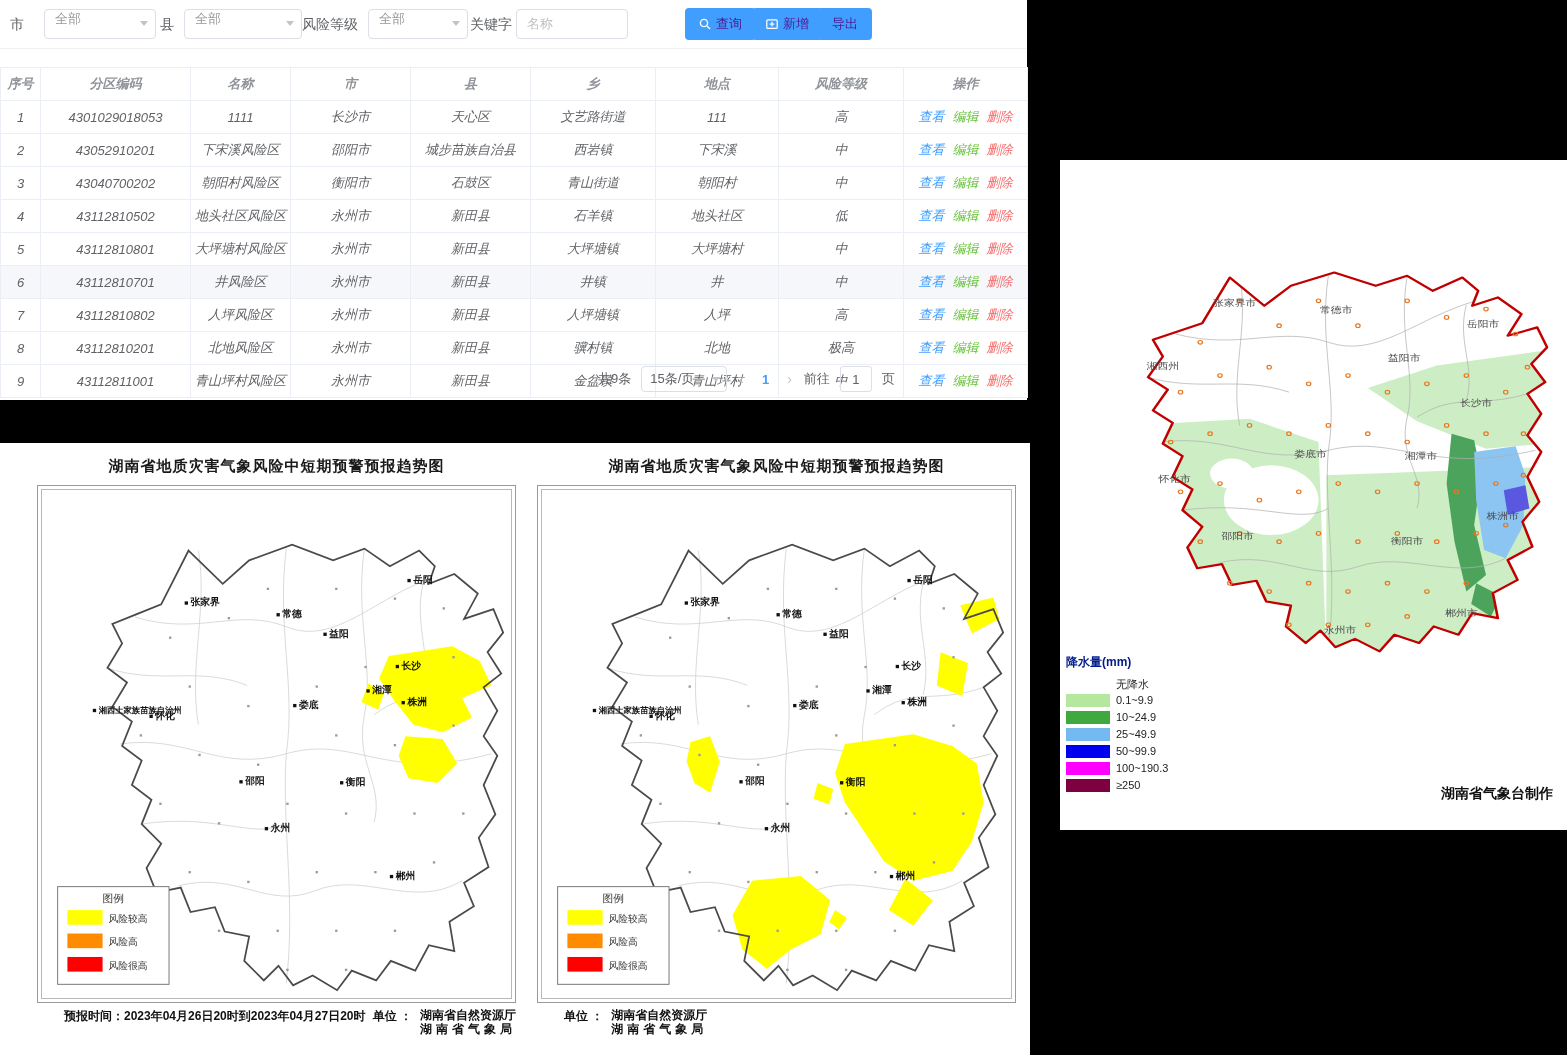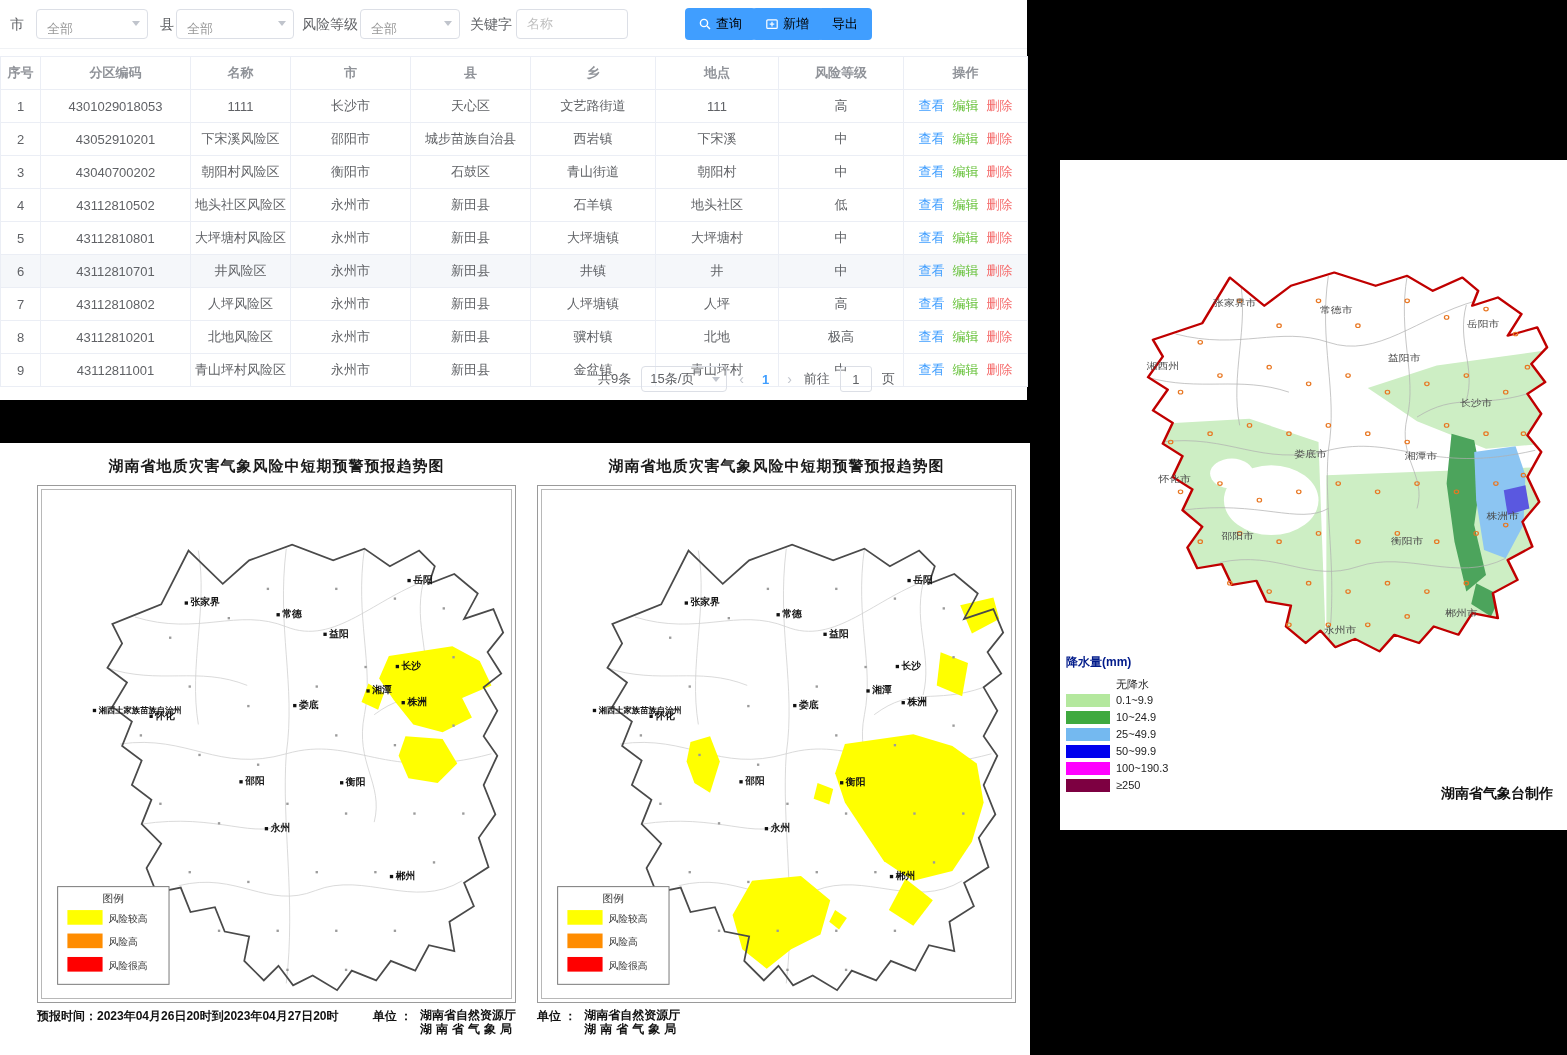--- a/index.html
+++ b/index.html
@@ -7,32 +7,32 @@
     width:1567px;height:1055px;position:relative;background:#000;
     font-family:"Liberation Sans","DejaVu Sans",sans-serif;
     -webkit-font-smoothing:antialiased;overflow:hidden;
   }
   .panel{position:absolute;background:#fff;}
   
   #panel-table{left:0;top:0;width:1027px;height:400px;}
   .filter-row{position:relative;height:48px;border-bottom:1px solid #f0f2f5;}
   .f-label{position:absolute;top:16px;font-size:14px;color:#606266;}
   .sel{position:absolute;top:9px;height:30px;border:1px solid #dcdfe6;border-radius:4px;
-       background:#fff;font-size:13px;color:#999;display:flex;align-items:flex-end;
-       padding:0 22px 0 10px;box-sizing:border-box;}
+       background:#fff;font-size:13px;color:#999;display:flex;align-items:flex-start;
+       padding:0 22px 0 10px;box-sizing:border-box;margin-left:8px;}
   .sel .arrow{position:absolute;right:7px;top:11px;width:0;height:0;border-left:4px solid transparent;
        border-right:4px solid transparent;border-top:5px solid #c0c4cc;}
   .inp{position:absolute;top:9px;height:30px;border:1px solid #dcdfe6;border-radius:4px;
        background:#fff;font-size:13px;color:#bfbfbf;display:flex;align-items:center;
        padding:0 10px;box-sizing:border-box;}
   .btn{position:absolute;top:8px;height:32px;background:#409eff;border:none;border-radius:4px;
-       color:#000000;font-size:13px;display:flex;align-items:center;gap:5px;padding:0 14px;
+       color:#4c1d95;font-size:13px;display:flex;align-items:center;gap:5px;padding:0 14px;
        box-sizing:border-box;cursor:pointer;font-family:inherit;}
   .btn svg{display:block;}
-  table.grid{border-collapse:collapse;width:1027px;margin-top:7px;table-layout:fixed;}
+  table.grid{border-collapse:collapse;width:1027px;margin-top:18px;table-layout:fixed;font-style:italic;}
   table.grid th{font-size:13px;color:#909399;font-weight:bold;height:30px;
        border:1px solid #ebeef5;border-left:none;background:#fff;}
   table.grid th:first-child{border-left:1px solid #ebeef5;}
   table.grid td{font-size:13px;color:#606266;height:30px;text-align:center;
        border:1px solid #ebeef5;border-left:none;overflow:hidden;white-space:nowrap;}
   table.grid td:first-child{border-left:1px solid #ebeef5;}
   table.grid tr.hl td{background:#f5f7fa;}
   .lnk{cursor:pointer;margin:0 4px;font-size:13px;}
   .lnk.view{color:#409eff;}
   .lnk.edit{color:#67c23a;}
@@ -48,21 +48,21 @@
   .pager .goto-box{width:30px;height:24px;border:1px solid #dcdfe6;border-radius:3px;
        display:flex;align-items:center;justify-content:center;color:#606266;}
   
   #panel-trend{left:0;top:443px;width:1030px;height:612px;}
   .trend-fig{position:absolute;top:0;width:479px;}
   .trend-title{margin-top:14px;text-align:center;font-size:15px;font-weight:bold;color:#1a1a1a;letter-spacing:1px;}
   .trend-frame{margin-top:9px;border:1px solid #9a9a9a;padding:3px;background:#fff;box-sizing:border-box;}
   .trend-frame .inner{border:1px solid #b8b8b8;}
   .trend-frame svg{display:block;}
   .trend-footer{display:flex;justify-content:space-between;margin-top:5px;font-size:12px;
-       font-weight:bold;color:#111;}
+       font-weight:bold;color:#111;margin-left:27px;}
   .unit-block{display:flex;gap:8px;text-align:left;}
   .unit-lines div{line-height:14px;}
   .unit-lines .spread{letter-spacing:4px;}
   
   #panel-precip{left:1060px;top:160px;width:507px;height:670px;}
   .p-title{text-align:center;font-size:17px;font-weight:bold;color:#111;margin-top:12px;}
   .p-sub{text-align:center;font-size:15px;color:#222;margin-top:6px;}
   #precipSvg{position:absolute;left:22px;top:66px;}
   .p-legend{position:absolute;left:6px;top:494px;z-index:5;}
   .p-legend .lg-title{font-size:12px;font-weight:bold;color:#001a8a;margin-bottom:6px;}

